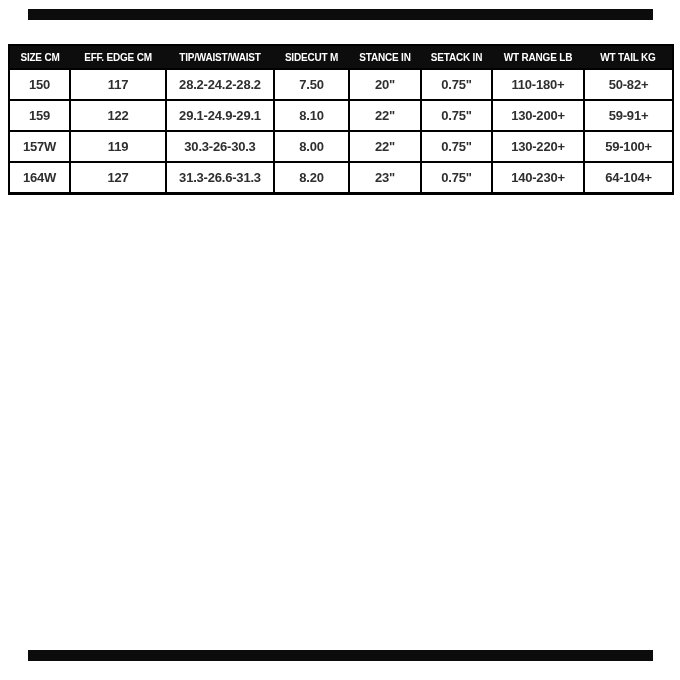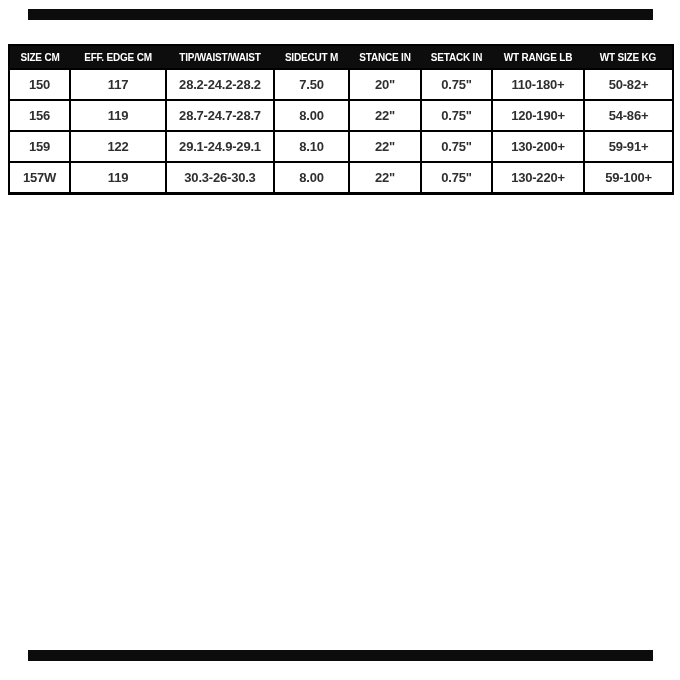--- a/index.html
+++ b/index.html
@@ -46,43 +46,33 @@
     </colgroup>
     <thead>
       <tr>
         <th>SIZE CM</th>
         <th>EFF. EDGE CM</th>
         <th>TIP/WAIST/WAIST</th>
         <th>SIDECUT M</th>
         <th>STANCE IN</th>
         <th>SETACK IN</th>
         <th>WT RANGE LB</th>
-        <th>WT SIZE KG</th>
+        <th>WT TAIL KG</th>
       </tr>
     </thead>
     <tbody>
       <tr>
         <td>150</td>
         <td>117</td>
         <td>28.2-24.2-28.2</td>
         <td>7.50</td>
         <td>20"</td>
         <td>0.75"</td>
         <td>110-180+</td>
         <td>50-82+</td>
-      </tr>
-      <tr>
-        <td>156</td>
-        <td>119</td>
-        <td>28.7-24.7-28.7</td>
-        <td>8.00</td>
-        <td>22"</td>
-        <td>0.75"</td>
-        <td>120-190+</td>
-        <td>54-86+</td>
       </tr>
       <tr>
         <td>159</td>
         <td>122</td>
         <td>29.1-24.9-29.1</td>
         <td>8.10</td>
         <td>22"</td>
         <td>0.75"</td>
         <td>130-200+</td>
         <td>59-91+</td>
@@ -90,18 +80,28 @@
       <tr>
         <td>157W</td>
         <td>119</td>
         <td>30.3-26-30.3</td>
         <td>8.00</td>
         <td>22"</td>
         <td>0.75"</td>
         <td>130-220+</td>
         <td>59-100+</td>
       </tr>
+      <tr>
+        <td>164W</td>
+        <td>127</td>
+        <td>31.3-26.6-31.3</td>
+        <td>8.20</td>
+        <td>23"</td>
+        <td>0.75"</td>
+        <td>140-230+</td>
+        <td>64-104+</td>
+      </tr>
     </tbody>
   </table>
 
   <div id="bar-bottom" class="marquee-bar"></div>
 
 </div>
 
 </body></html>

